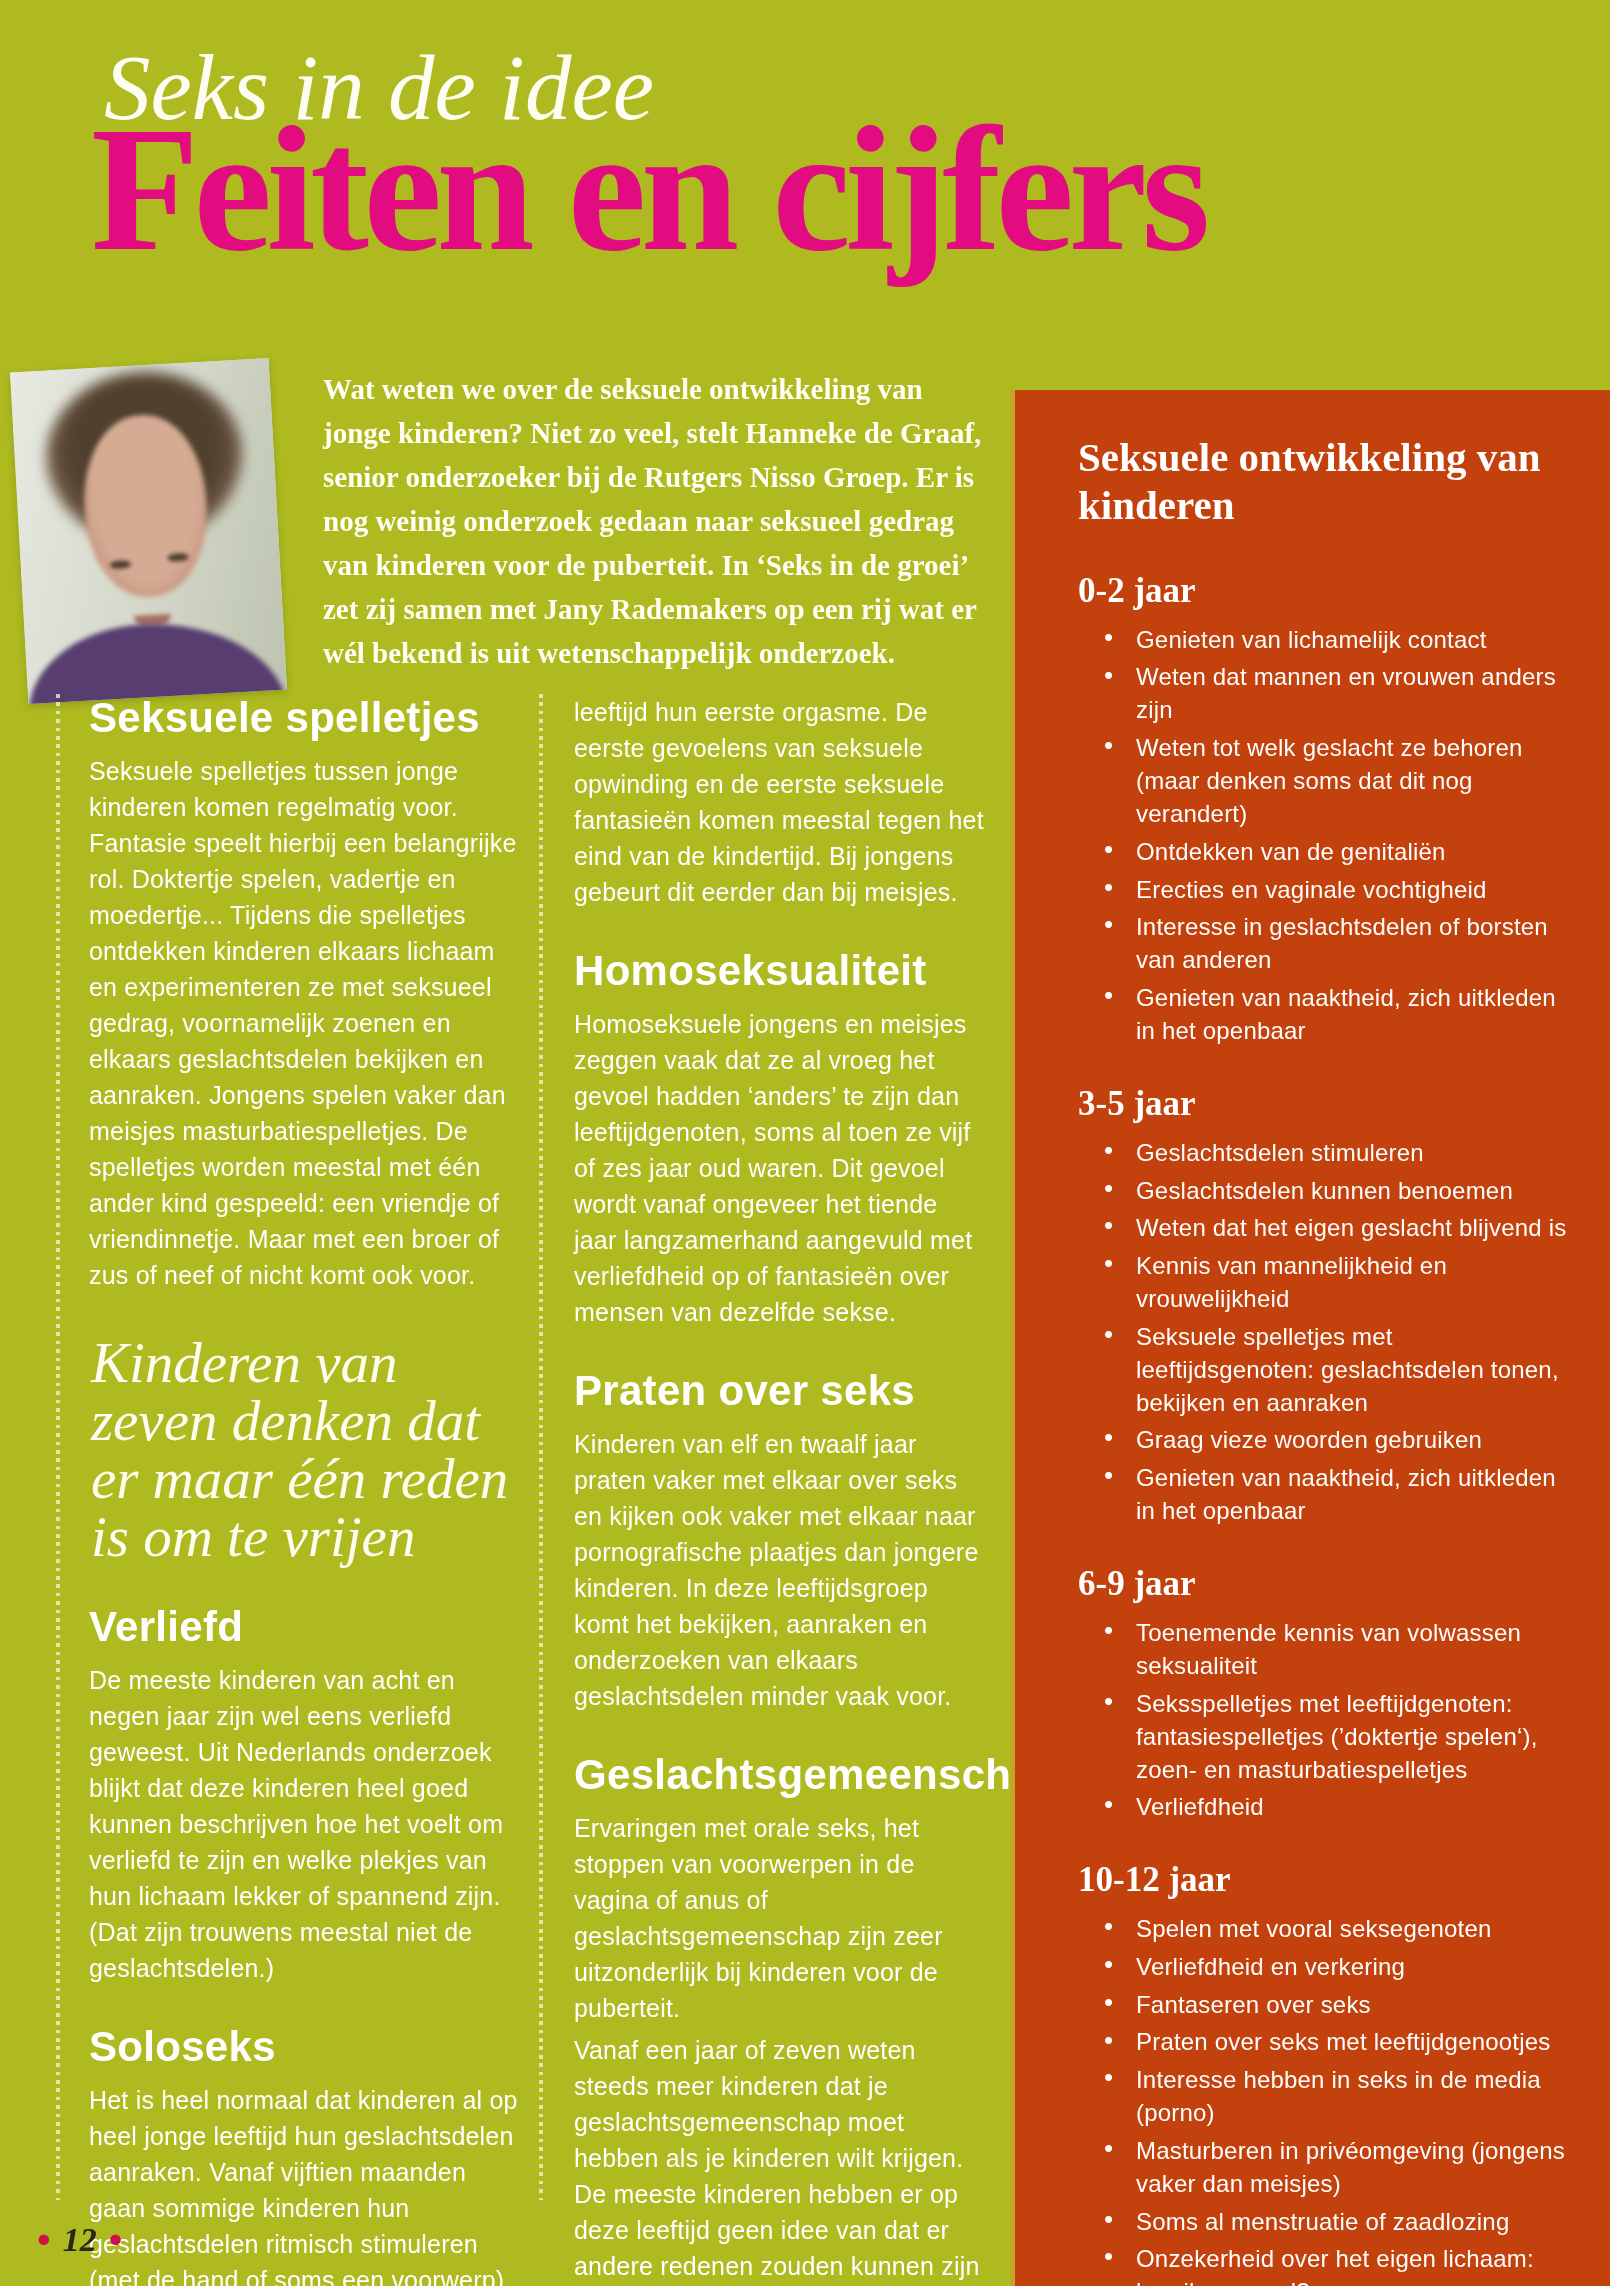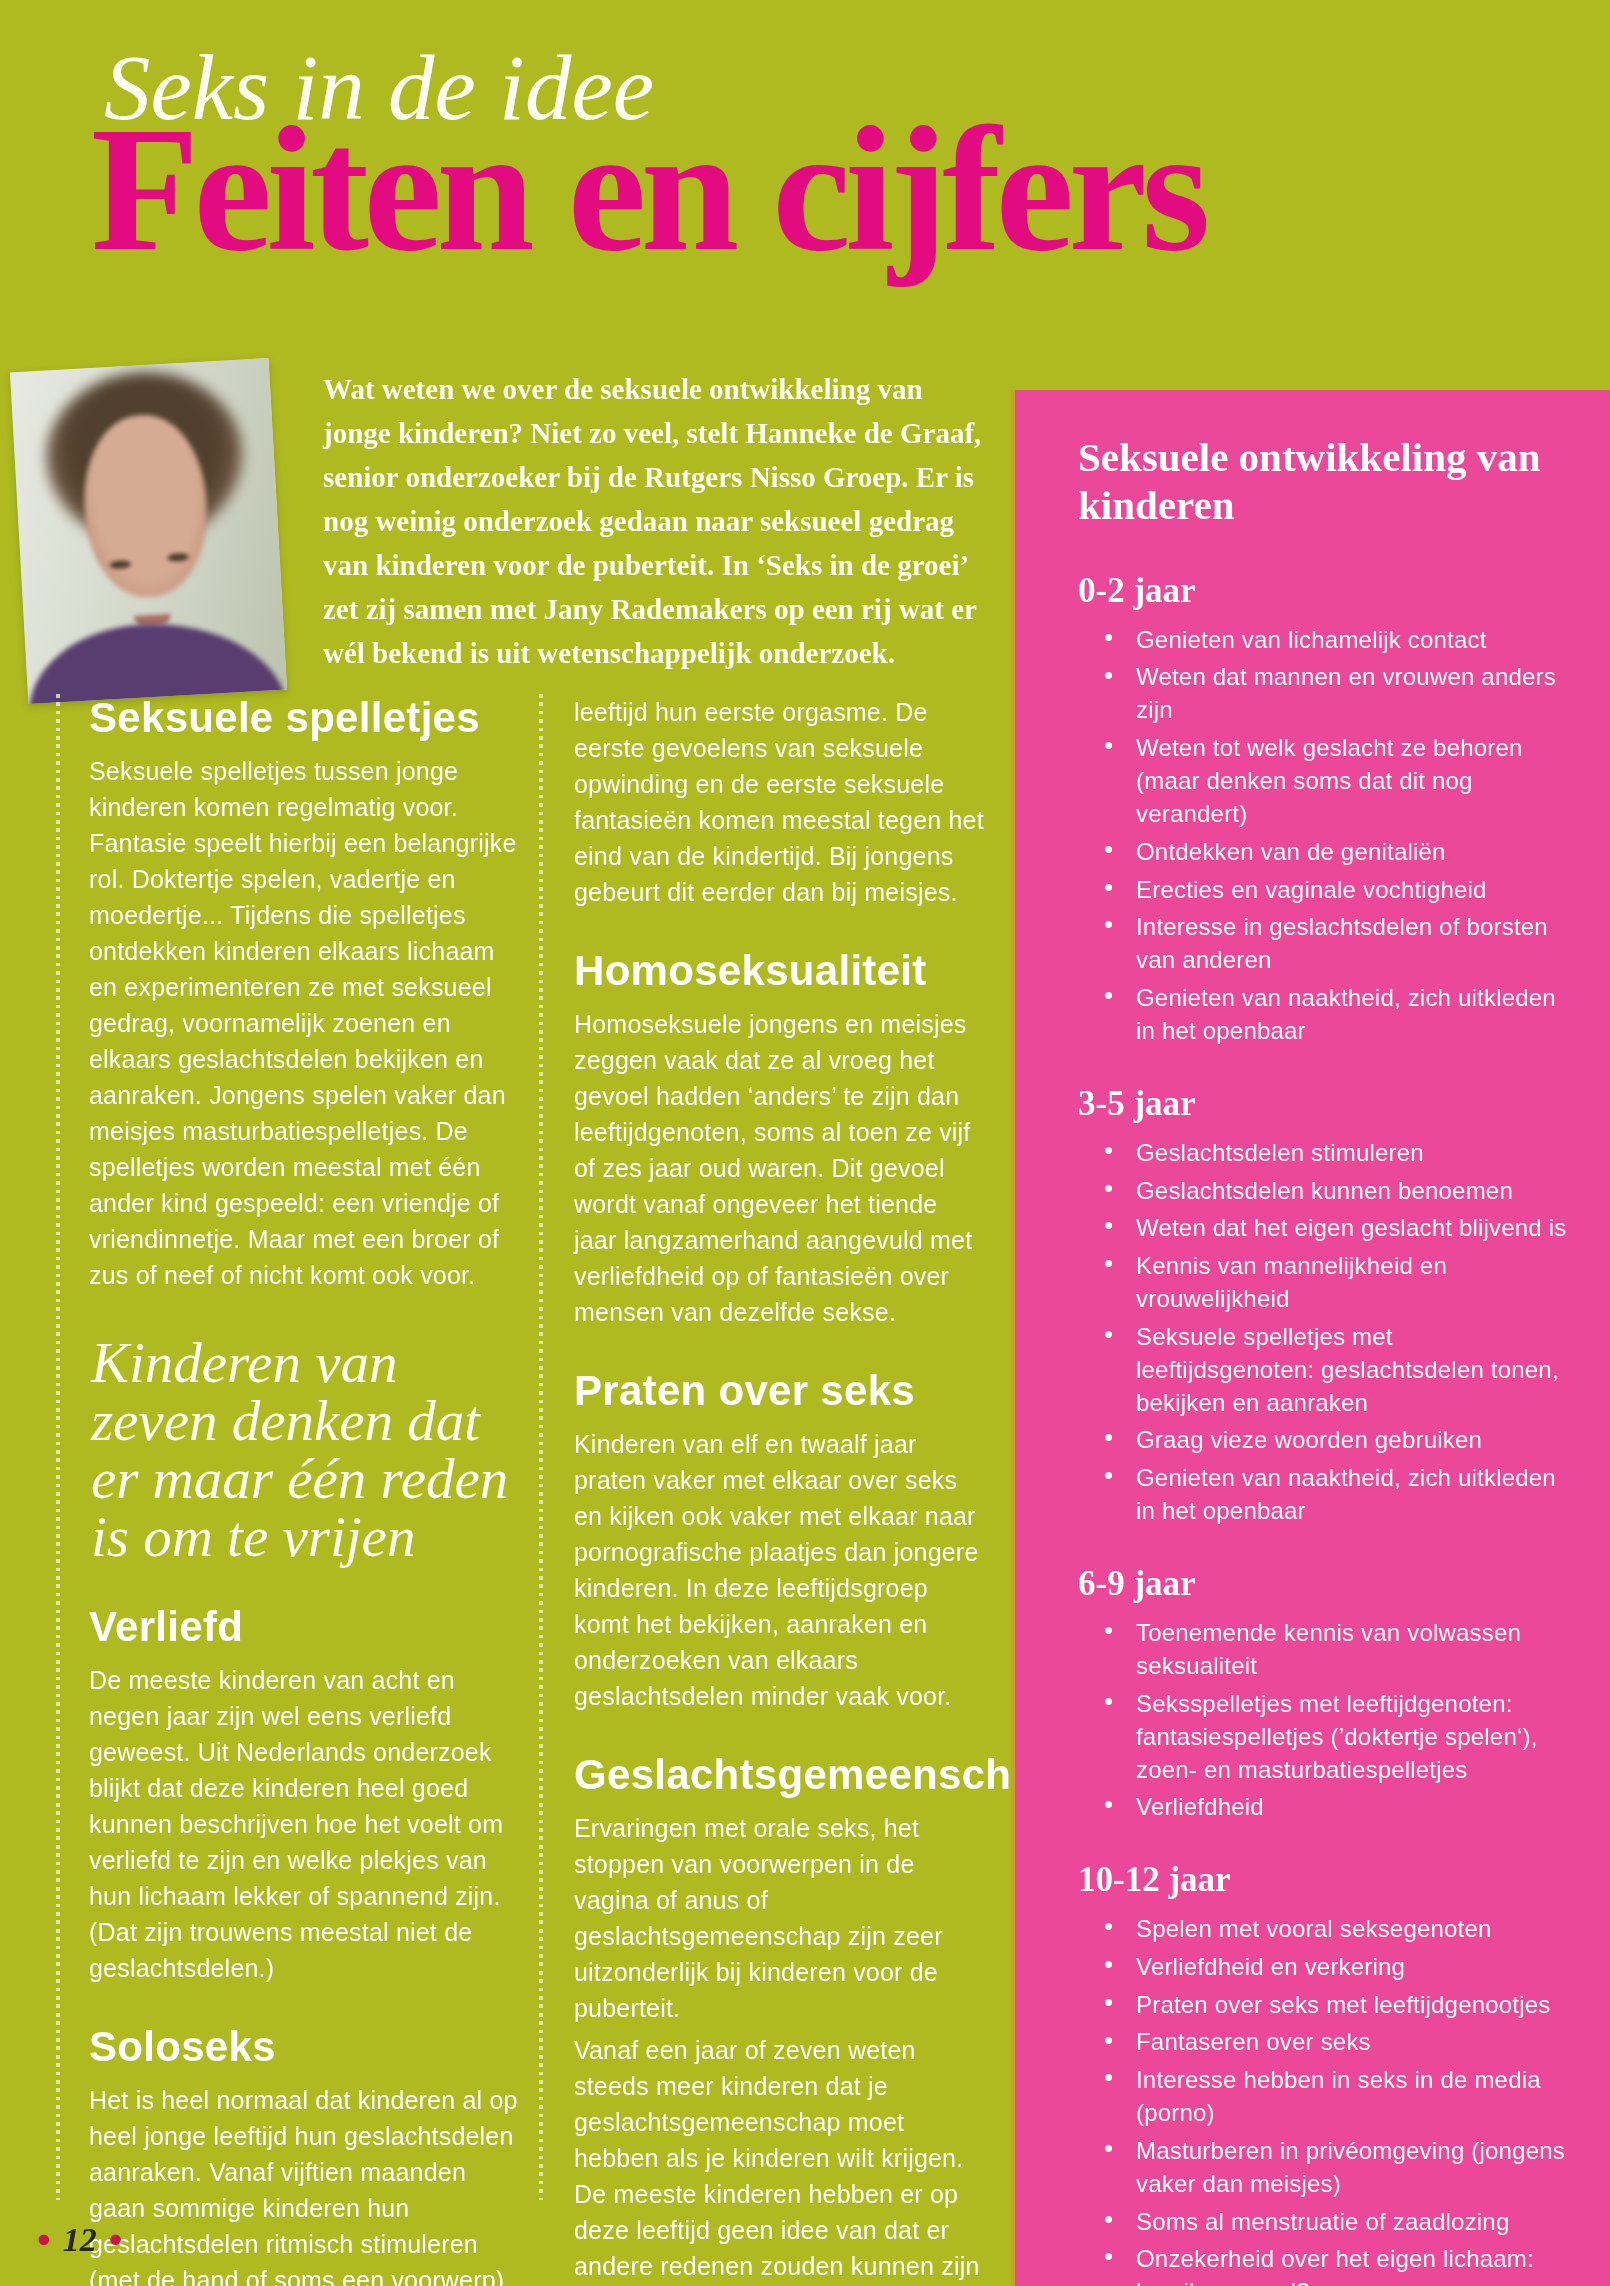--- a/index.html
+++ b/index.html
@@ -49,21 +49,21 @@
   .col2{left:574px;width:413px;}
   .col h3{margin:39px 0 13px;font-size:42px;line-height:1.05;font-weight:bold;
           letter-spacing:0.3px;color:#fff;}
   .col h3.first{margin-top:1.9px;}
   .col p{margin:0 0 5.6px;font-size:25px;line-height:36px;letter-spacing:0.2px;color:#fff;}
   .quote{margin:41px 3.7px 5.6px 1.9px;font-family:"Liberation Serif",serif;font-style:italic;
          font-size:57px;line-height:58px;color:#fdfdf0;}
 
   
   .sidebar{position:absolute;left:1011px;top:390px;width:599px;height:1897px;box-sizing:border-box;
-           background:#ec4899;border-left:4.7px solid #c9a127;padding:43px 39px 0 63px;overflow:hidden;}
+           background:#c2410c;border-left:4.7px solid #c9a127;padding:43px 39px 0 63px;overflow:hidden;}
   .sidebar h2{margin:0 0 43px;font-family:"Liberation Serif",serif;font-weight:bold;
               font-size:41px;line-height:1.18;color:#fff;}
   .sb-age{font-family:"Liberation Serif",serif;font-weight:bold;font-size:35px;
           line-height:1;margin:39px 0 15px;color:#fff;}
   .sb-age.first{margin-top:0;}
   .sidebar ul{list-style:none;margin:0;padding:0 0 0 24px;}
   .sidebar li{position:relative;padding-left:34px;font-size:24px;line-height:33px;
               margin-bottom:4.7px;color:#fff;letter-spacing:0.2px;}
   .sidebar li::before{content:"\2022";position:absolute;left:1.9px;top:-1.9px;font-size:26px;color:#fff;}
 
@@ -154,22 +154,22 @@
     <ul>
       <li>Toenemende kennis van volwassen seksualiteit</li>
       <li>Seksspelletjes met leeftijdgenoten: fantasiespelletjes (’doktertje spelen‘), zoen- en masturbatiespelletjes</li>
       <li>Verliefdheid</li>
     </ul>
 
     <div class="sb-age">10-12 jaar</div>
     <ul>
       <li>Spelen met vooral seksegenoten</li>
       <li>Verliefdheid en verkering</li>
+      <li>Fantaseren over seks</li>
       <li>Praten over seks met leeftijdgenootjes</li>
-      <li>Fantaseren over seks</li>
       <li>Interesse hebben in seks in de media (porno)</li>
       <li>Masturberen in privéomgeving (jongens vaker dan meisjes)</li>
       <li>Soms al menstruatie of zaadlozing</li>
       <li>Onzekerheid over het eigen lichaam: ben ik normaal?</li>
     </ul>
   </aside>
 
   <div class="pageno">
     <span class="dot">•</span>
     <span class="num">12</span>

